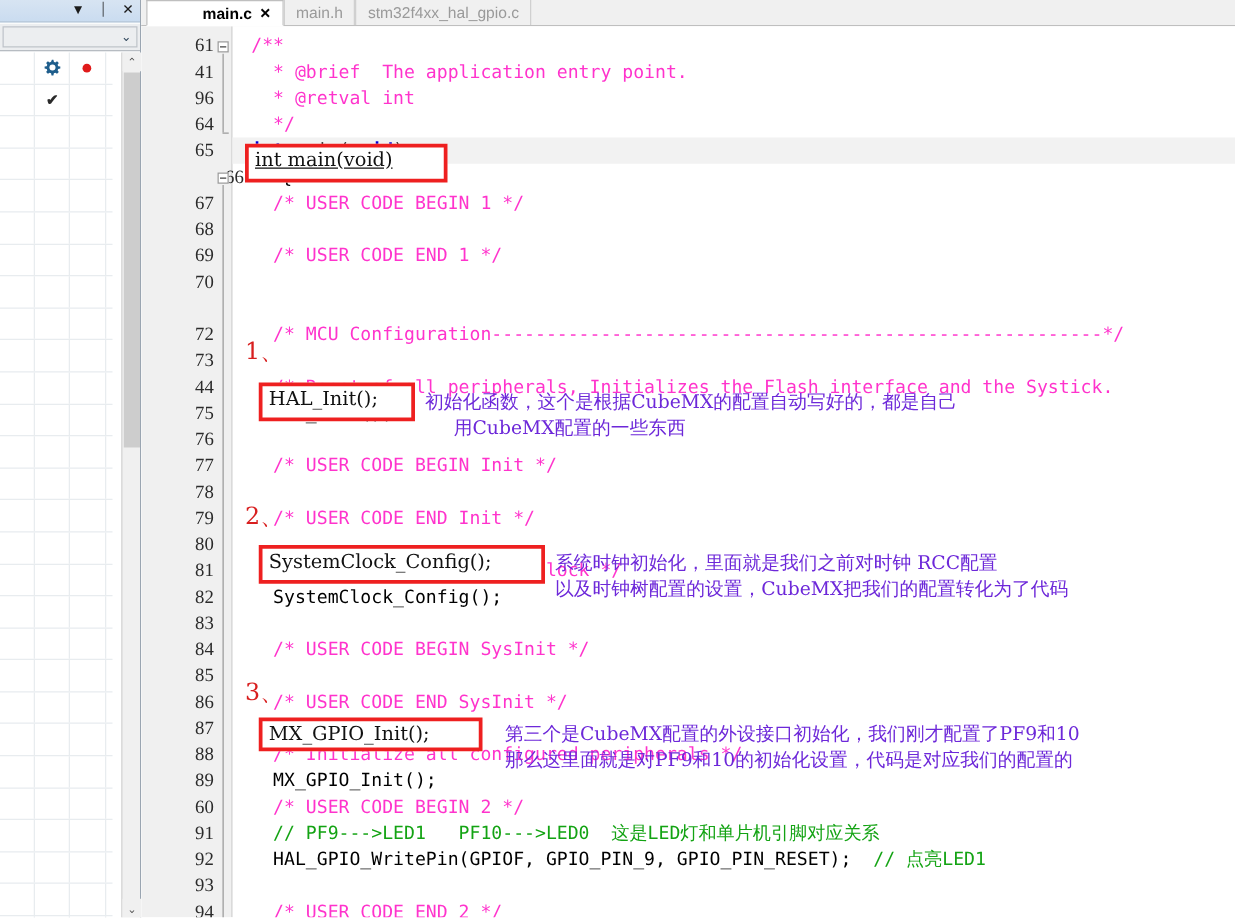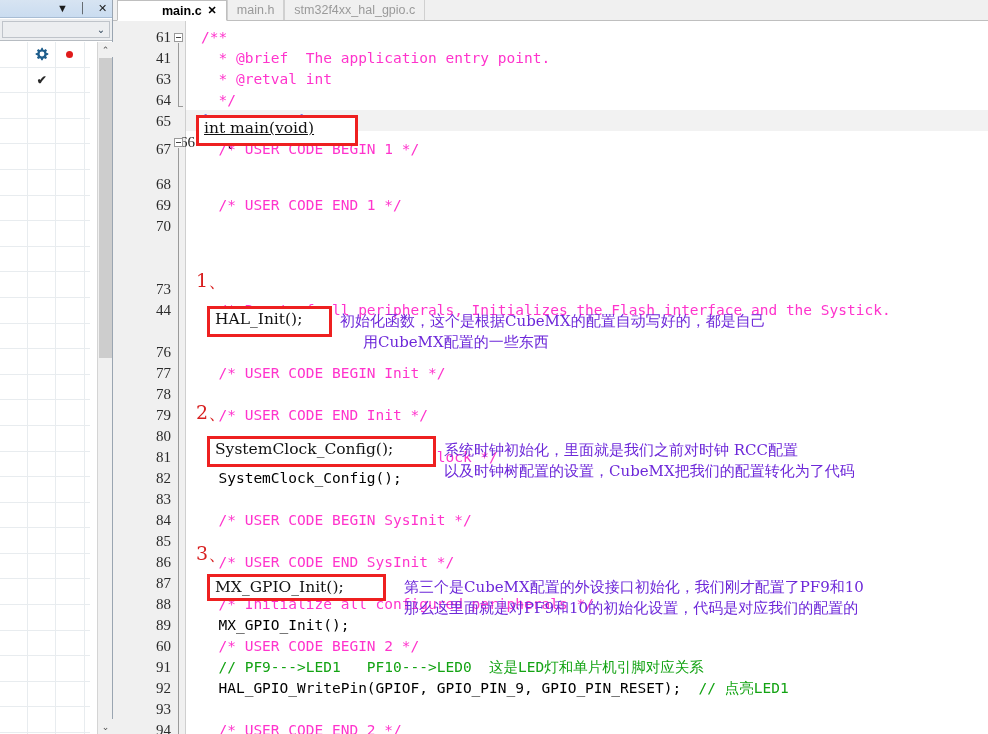--- a/index.html
+++ b/index.html
@@ -370,58 +370,66 @@
       <div class="lines" id="lines">
           <div class="ln" style="top: 6px;">
             <span class="num">61</span>
             <span class="code"><span class="cmt">/**</span></span>
           </div>
           <div class="ln" style="top: 27px;">
             <span class="num">41</span>
             <span class="code"><span class="cmt">  * @brief  The application entry point.</span></span>
           </div>
           <div class="ln" style="top: 48px;">
-            <span class="num">63</span>
+            <span class="num">96</span>
             <span class="code"><span class="cmt">  * @retval int</span></span>
           </div>
           <div class="ln" style="top: 69px;">
             <span class="num">64</span>
             <span class="code"><span class="cmt">  */</span></span>
           </div>
           <div class="ln" style="top: 90px;">
             <span class="num">65</span>
             <span class="code"><span class="kw">int</span><span class="pln"> main(</span><span class="kw">void</span><span class="pln">)</span></span>
           </div>
           <div class="ln" style="top: 111px; margin-left: 24px;">
             <span class="num">66</span>
             <span class="code"><span class="pln">{</span></span>
           </div>
-          <div class="ln" style="top: 118px;">
+          <div class="ln" style="top: 132px;">
             <span class="num">67</span>
             <span class="code"><span class="cmt">  /* USER CODE BEGIN 1 */</span></span>
           </div>
           <div class="ln" style="top: 153px;">
             <span class="num">68</span>
             <span class="code"></span>
           </div>
           <div class="ln" style="top: 174px;">
             <span class="num">69</span>
             <span class="code"><span class="cmt">  /* USER CODE END 1 */</span></span>
           </div>
           <div class="ln" style="top: 195px;">
             <span class="num">70</span>
             <span class="code"></span>
           </div>
+          <div class="ln" style="top: 237px;">
+            <span class="num">72</span>
+            <span class="code"><span class="cmt">  /* MCU Configuration--------------------------------------------------------*/</span></span>
+          </div>
           <div class="ln" style="top: 258px;">
             <span class="num">73</span>
             <span class="code"></span>
           </div>
           <div class="ln" style="top: 279px;">
             <span class="num">44</span>
             <span class="code"><span class="cmt">  /* Reset of all peripherals, Initializes the Flash interface and the Systick.</span></span>
+          </div>
+          <div class="ln" style="top: 300px;">
+            <span class="num">75</span>
+            <span class="code"><span class="pln">  HAL_Init();</span></span>
           </div>
           <div class="ln" style="top: 321px;">
             <span class="num">76</span>
             <span class="code"></span>
           </div>
           <div class="ln" style="top: 342px;">
             <span class="num">77</span>
             <span class="code"><span class="cmt">  /* USER CODE BEGIN Init */</span></span>
           </div>
           <div class="ln" style="top: 363px;">

